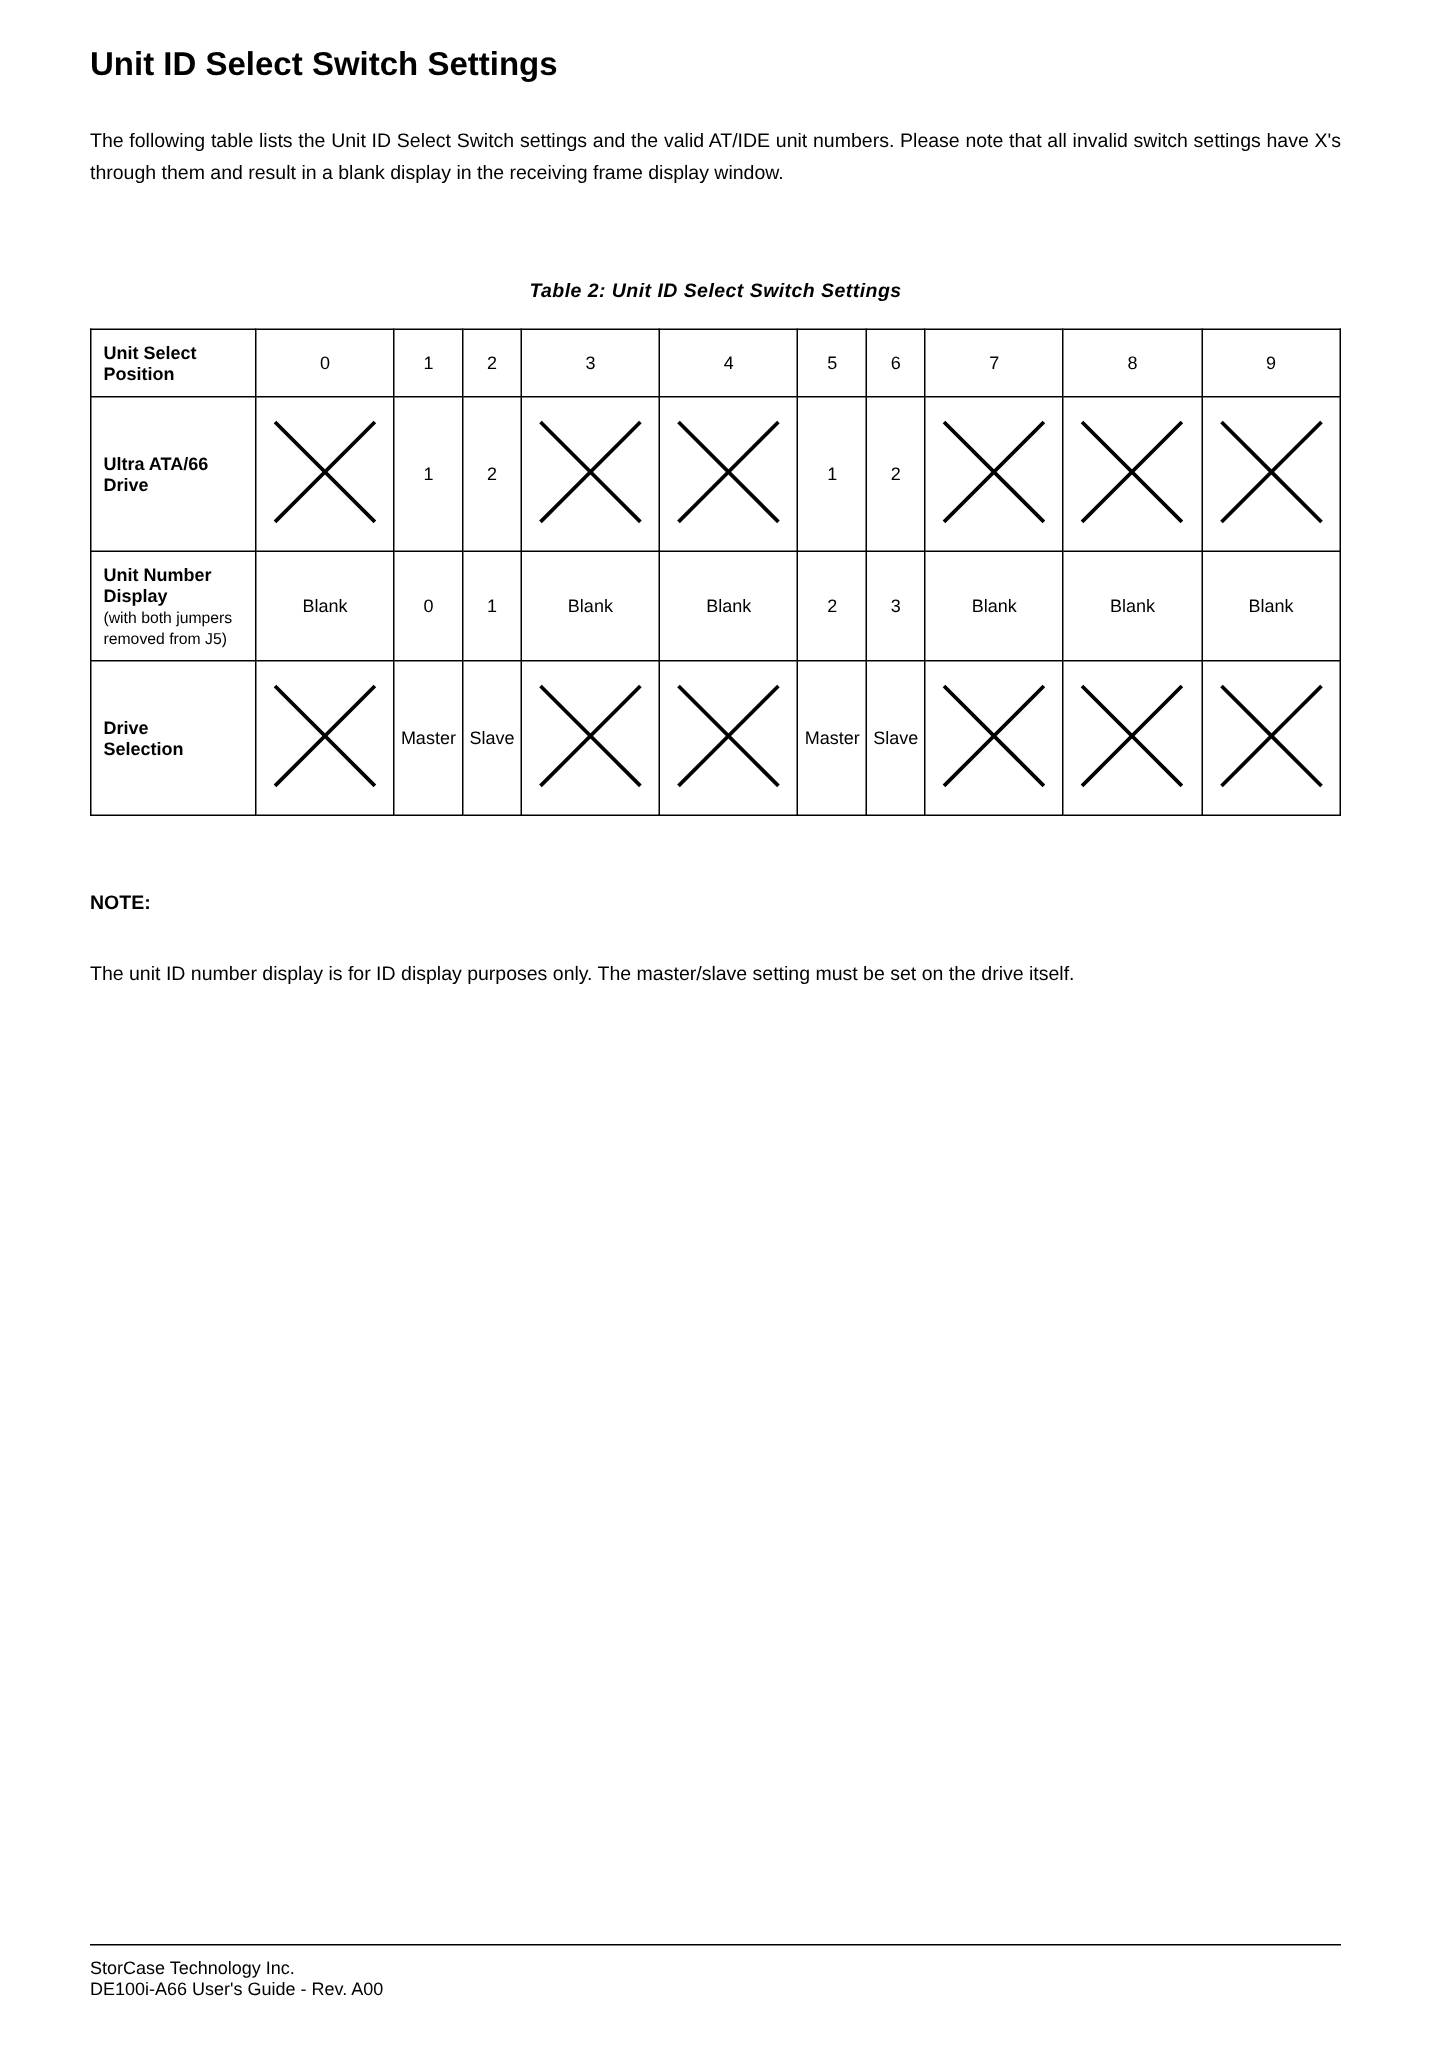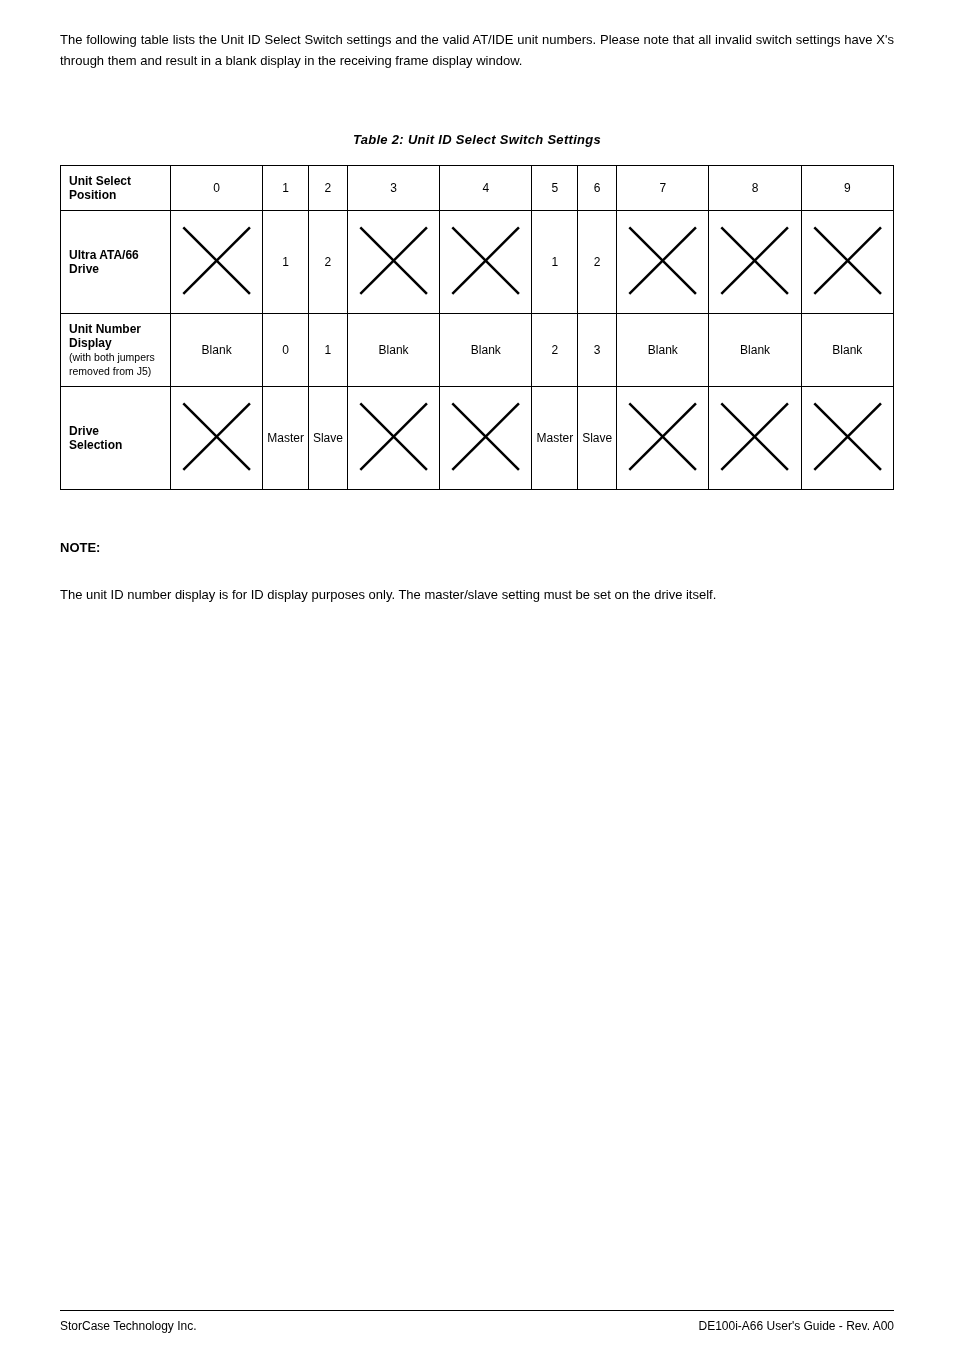--- a/index.html
+++ b/index.html
@@ -94,32 +94,34 @@
     .footer-line {
       position: absolute;
       bottom: 36px;
       left: 60px;
       right: 60px;
       border-top: 1px solid #000;
       padding-top: 8px;
       display: flex;
       justify-content: space-between;
       font-size: 12px;
+      flex-direction: column;
     }
     .row-subtext {
       font-weight: normal;
       font-size: 10.5px;
     }
   </style>
 </head>
 <body>
 
 <div class="page">
 
 
+  <div class="main-title">Unit ID Select Switch Settings</div>
 
   <p class="intro-text">The following table lists the Unit ID Select Switch settings and the valid AT/IDE unit numbers. Please note that all invalid switch settings have X's through them and result in a blank display in  the  receiving  frame  display  window.</p>
 
   <div class="table-caption">Table  2:   Unit  ID  Select  Switch  Settings</div>
 
   <table class="switch-table">
     <tbody>
 
       <tr>
         <td class="row-header">

